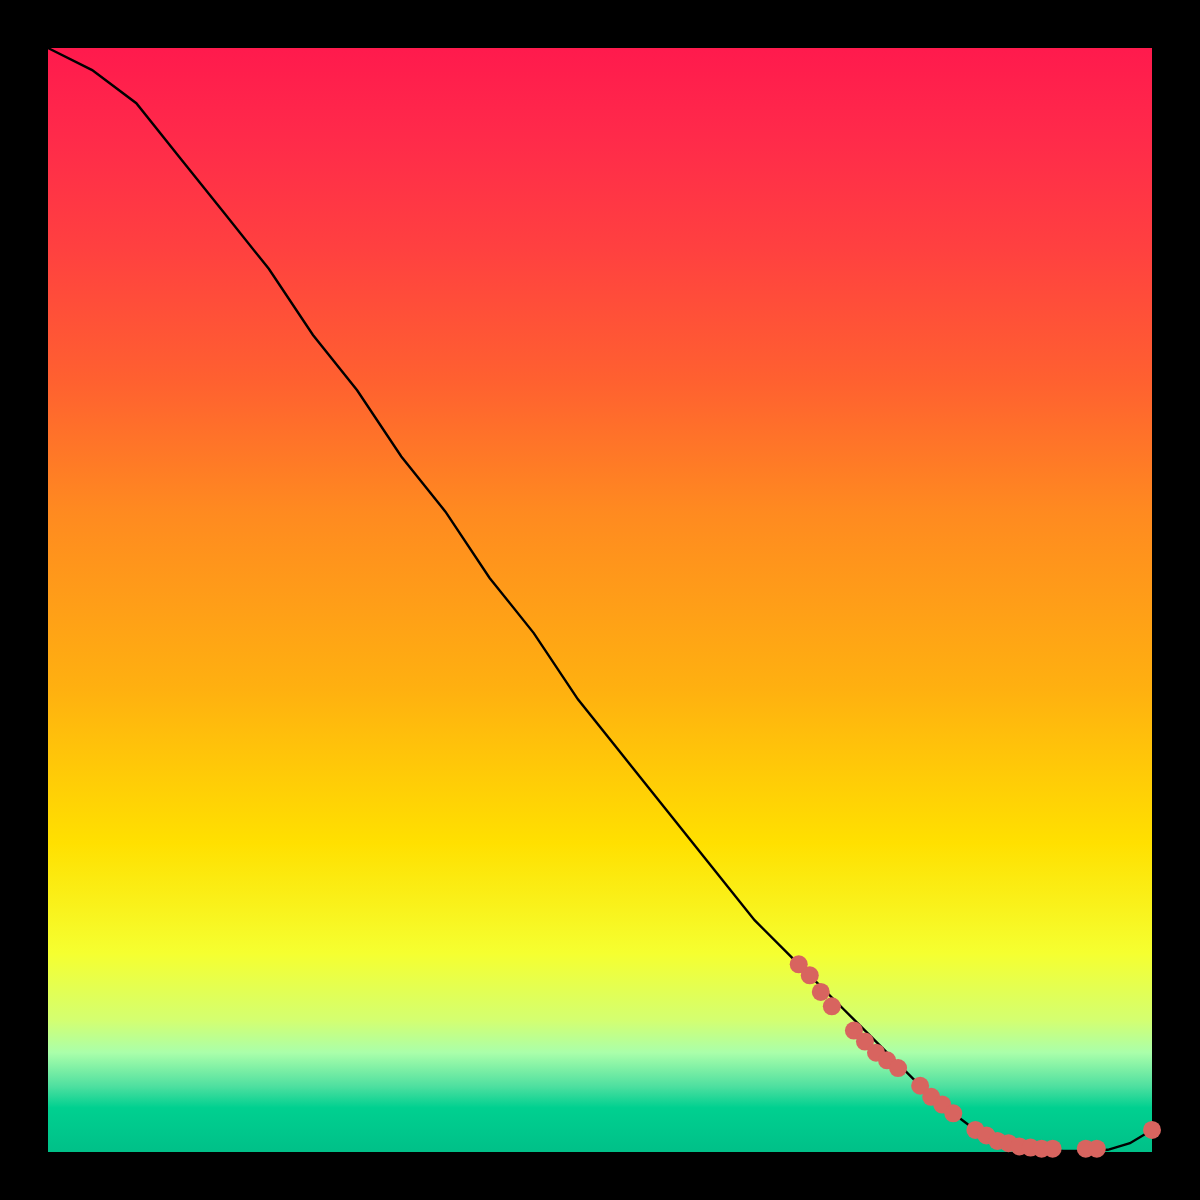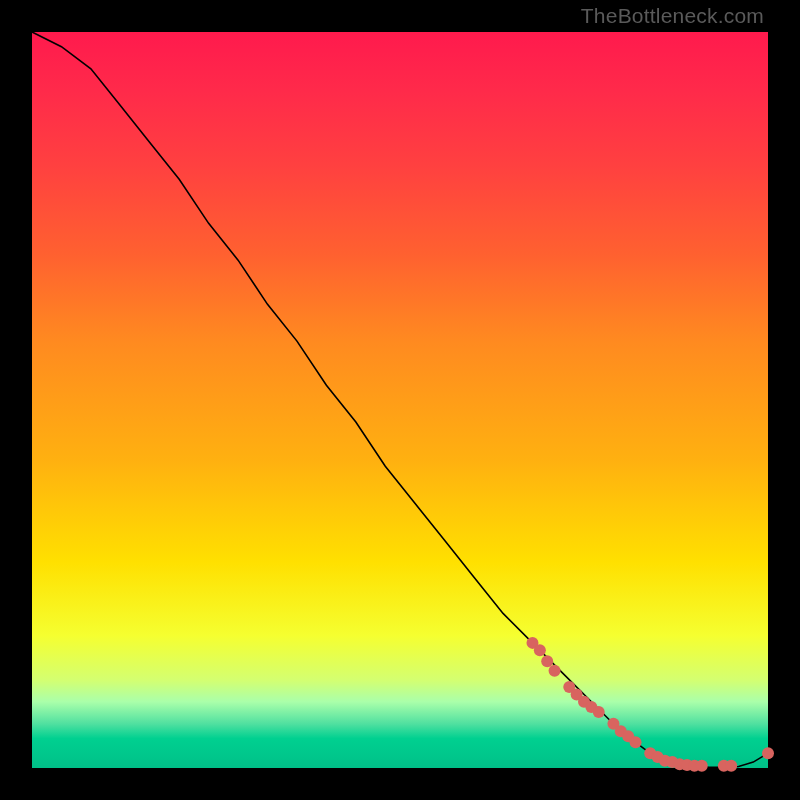--- a/index.html
+++ b/index.html
@@ -97,14 +97,13 @@
             <circle cx="662.40" cy="733.79" r="6" fill="#d8645f" stroke="#7a2a28" stroke-width="0"></circle>
             <circle cx="669.76" cy="733.79" r="6" fill="#d8645f" stroke="#7a2a28" stroke-width="0"></circle>
             <circle cx="691.84" cy="733.79" r="6" fill="#d8645f" stroke="#7a2a28" stroke-width="0"></circle>
             <circle cx="699.20" cy="733.79" r="6" fill="#d8645f" stroke="#7a2a28" stroke-width="0"></circle>
             <circle cx="736.00" cy="721.28" r="6" fill="#d8645f" stroke="#7a2a28" stroke-width="0"></circle>
           </g>
       </g>
     </svg>
   </div>
 
-  <div class="watermark">TheBottleneck.com</div>
 </div>
 
 </body></html>

